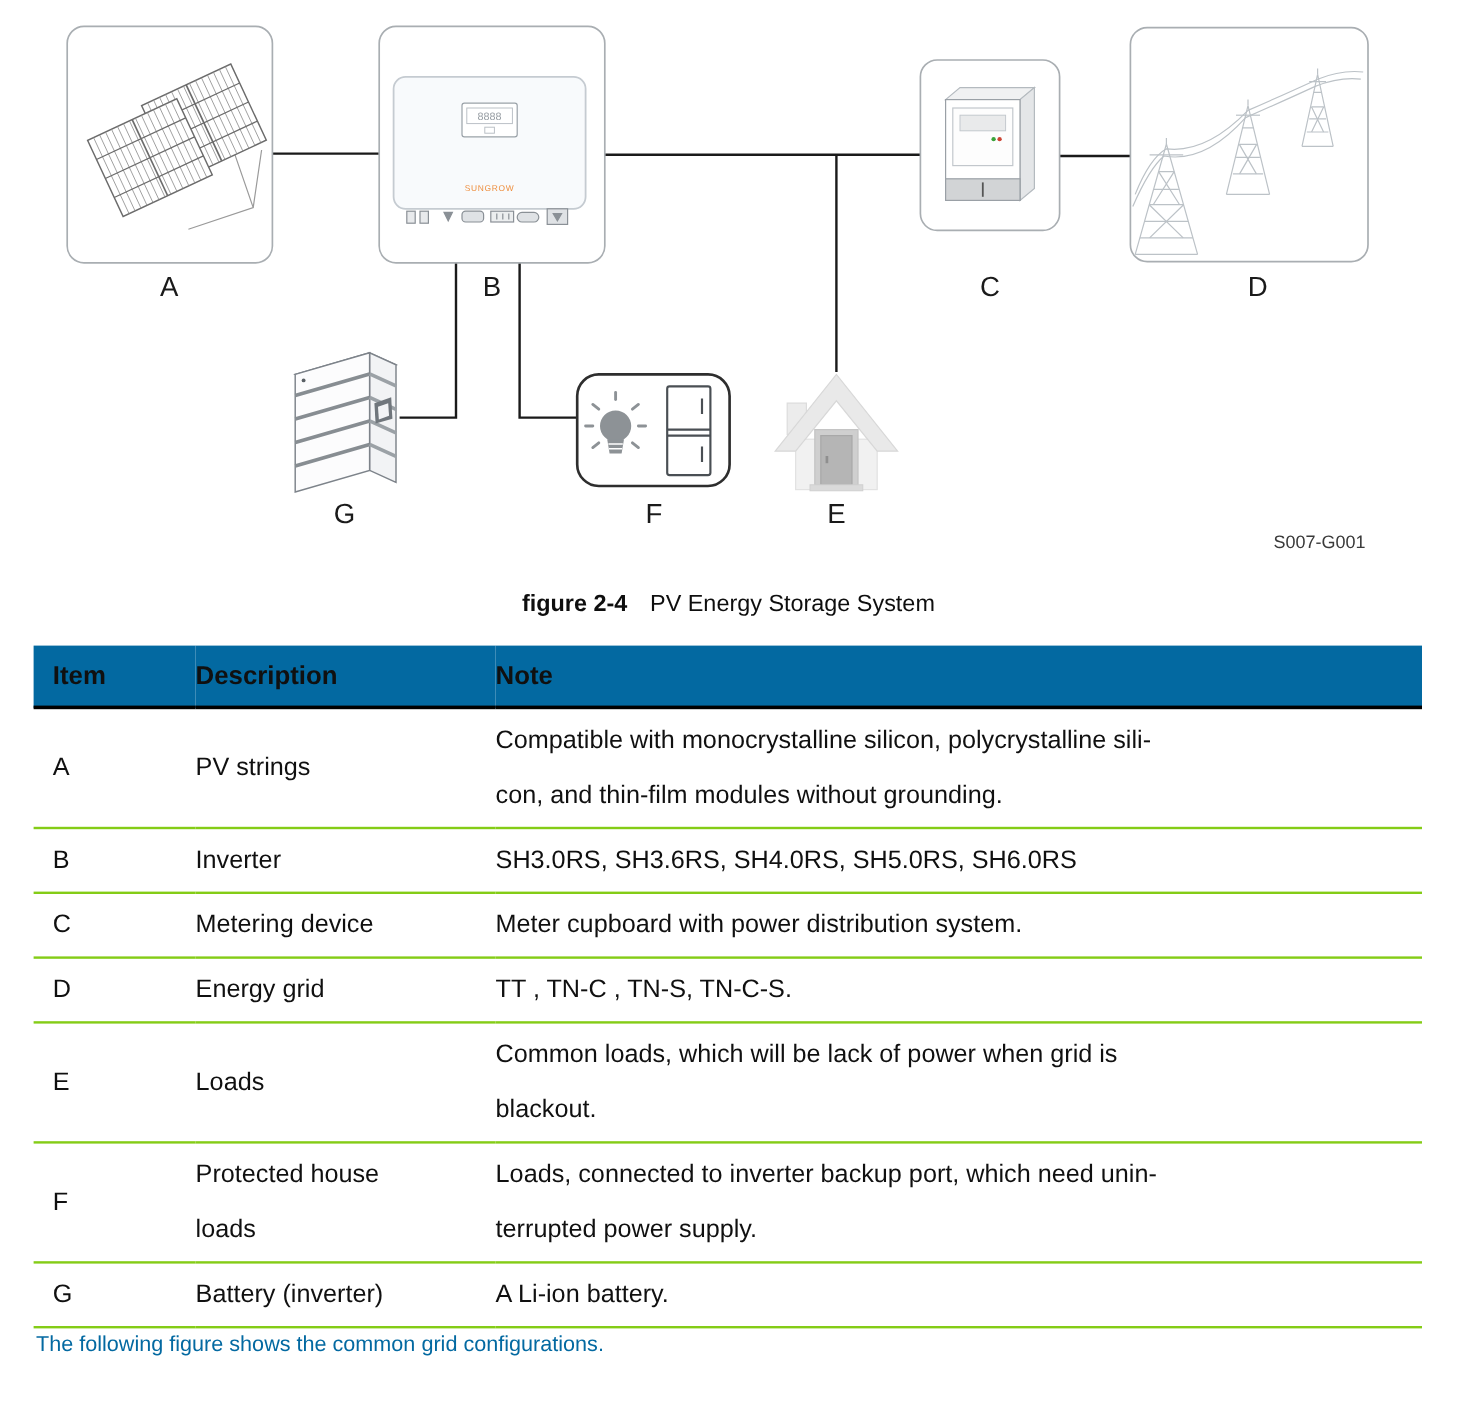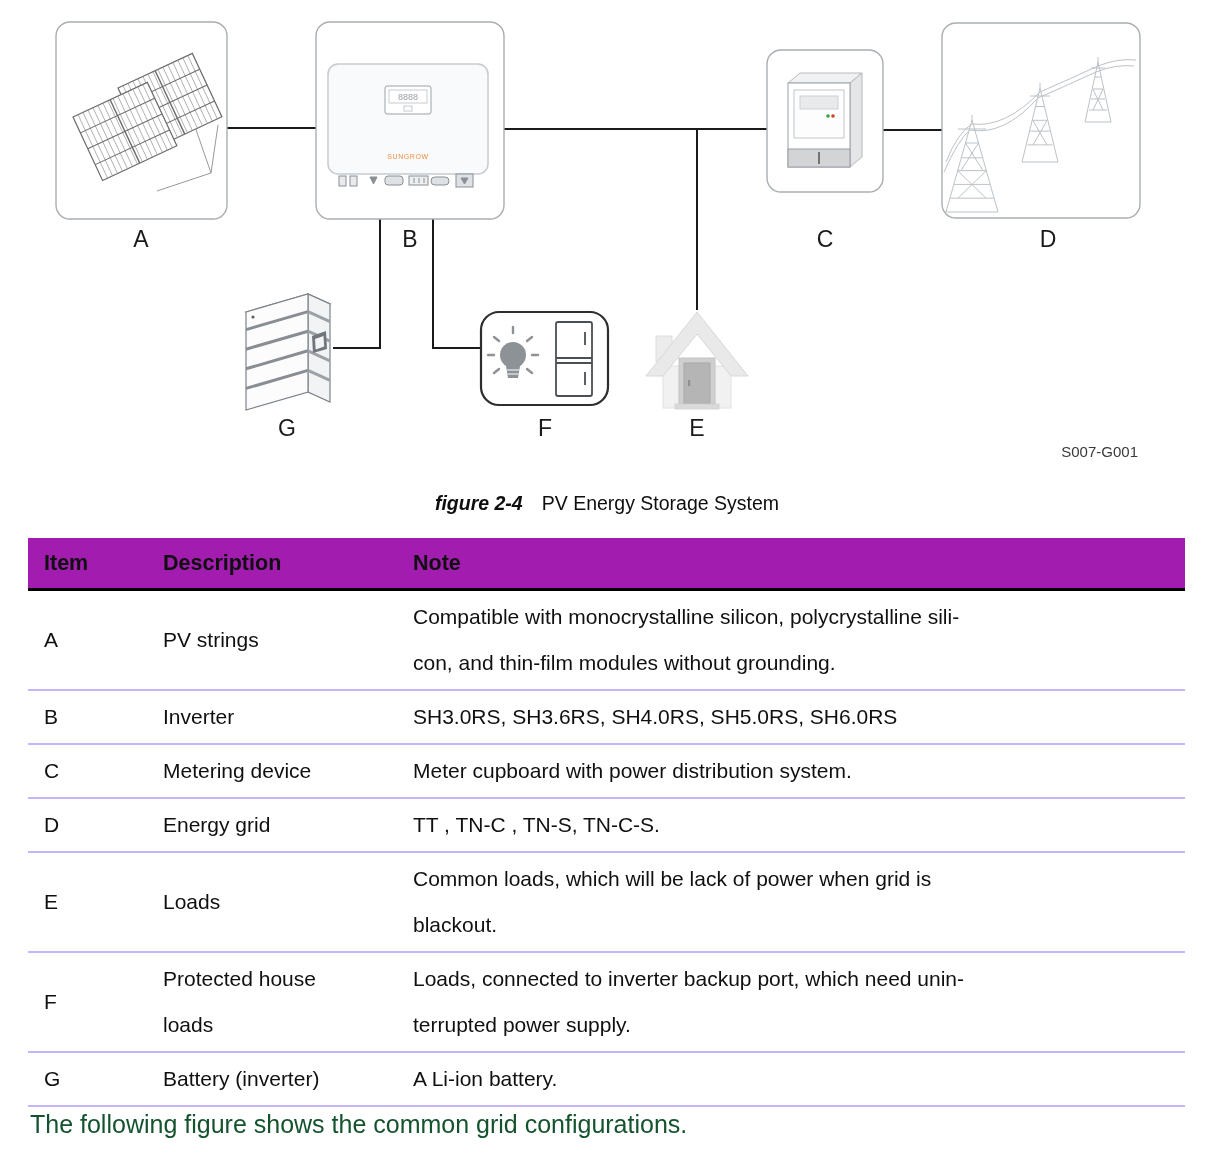--- a/index.html
+++ b/index.html
@@ -4,32 +4,32 @@
 <style>
   html,body{margin:0;padding:0;background:#ffffff;}
   body{width:1214px;height:1175px;position:relative;overflow:hidden;
        font-family:"Liberation Sans",sans-serif;color:#111;}
   .diagram{position:absolute;left:0;top:0;width:1214px;height:478px;}
   .diagram svg{display:block;}
   .dlabel{font-size:23px;fill:#1a1a1a;text-anchor:middle;}
   .code-label{font-size:15px;fill:#3a3a3a;}
   .caption{position:absolute;top:492px;left:0;width:100%;text-align:center;
            font-size:19.5px;color:#0e0e0e;}
-  .caption .fig{font-weight:bold;font-style:italic;}
+  .caption .fig{font-weight:bold;}
   .caption .ttl{margin-left:19px;}
   table.spec{position:absolute;left:28px;top:538px;width:1157px;
              border-collapse:collapse;font-size:21px;color:#101010;table-layout:fixed;}
-  table.spec th{background:#a21caf;text-align:left;font-weight:bold;font-size:21.5px;
+  table.spec th{background:#0369a1;text-align:left;font-weight:bold;font-size:21.5px;
                 height:50px;padding:0;border-bottom:3px solid #000;}
   table.spec th.c1, table.spec td.c1{width:119px;padding-left:16px;}
   table.spec th.c2, table.spec td.c2{width:250px;}
   table.spec th.c3, table.spec td.c3{width:auto;margin-top:43px;}
-  table.spec td{border-bottom:2px solid #c4b5fd;vertical-align:middle;
+  table.spec td{border-bottom:2px solid #84cc16;vertical-align:middle;
                 line-height:46px;padding:3px 0;white-space:pre-line;}
-  .footer-text{position:absolute;left:30px;top:1110px;font-size:25px;color:#14532d;}
+  .footer-text{position:absolute;left:30px;top:1110px;font-size:18px;color:#0369a1;}
 </style>
 </head>
 <body>
 
 <div class="diagram">
 <svg width="1214" height="478" viewBox="0 0 1214 478">
   <defs>
     <g id="pvpanel">
       <rect x="0" y="0" width="82" height="70" fill="#ffffff" stroke="#6b6b6b" stroke-width="1.2"></rect>
       <path d="M5.5 0v70M11 0v70M16.5 0v70M22 0v70M27.5 0v70M33 0v70M38.5 0v70M44 0v70M49.5 0v70M55 0v70M60.5 0v70M66 0v70M71.5 0v70M77 0v70" stroke="#8a8a8a" stroke-width="0.6" fill="none"></path>

